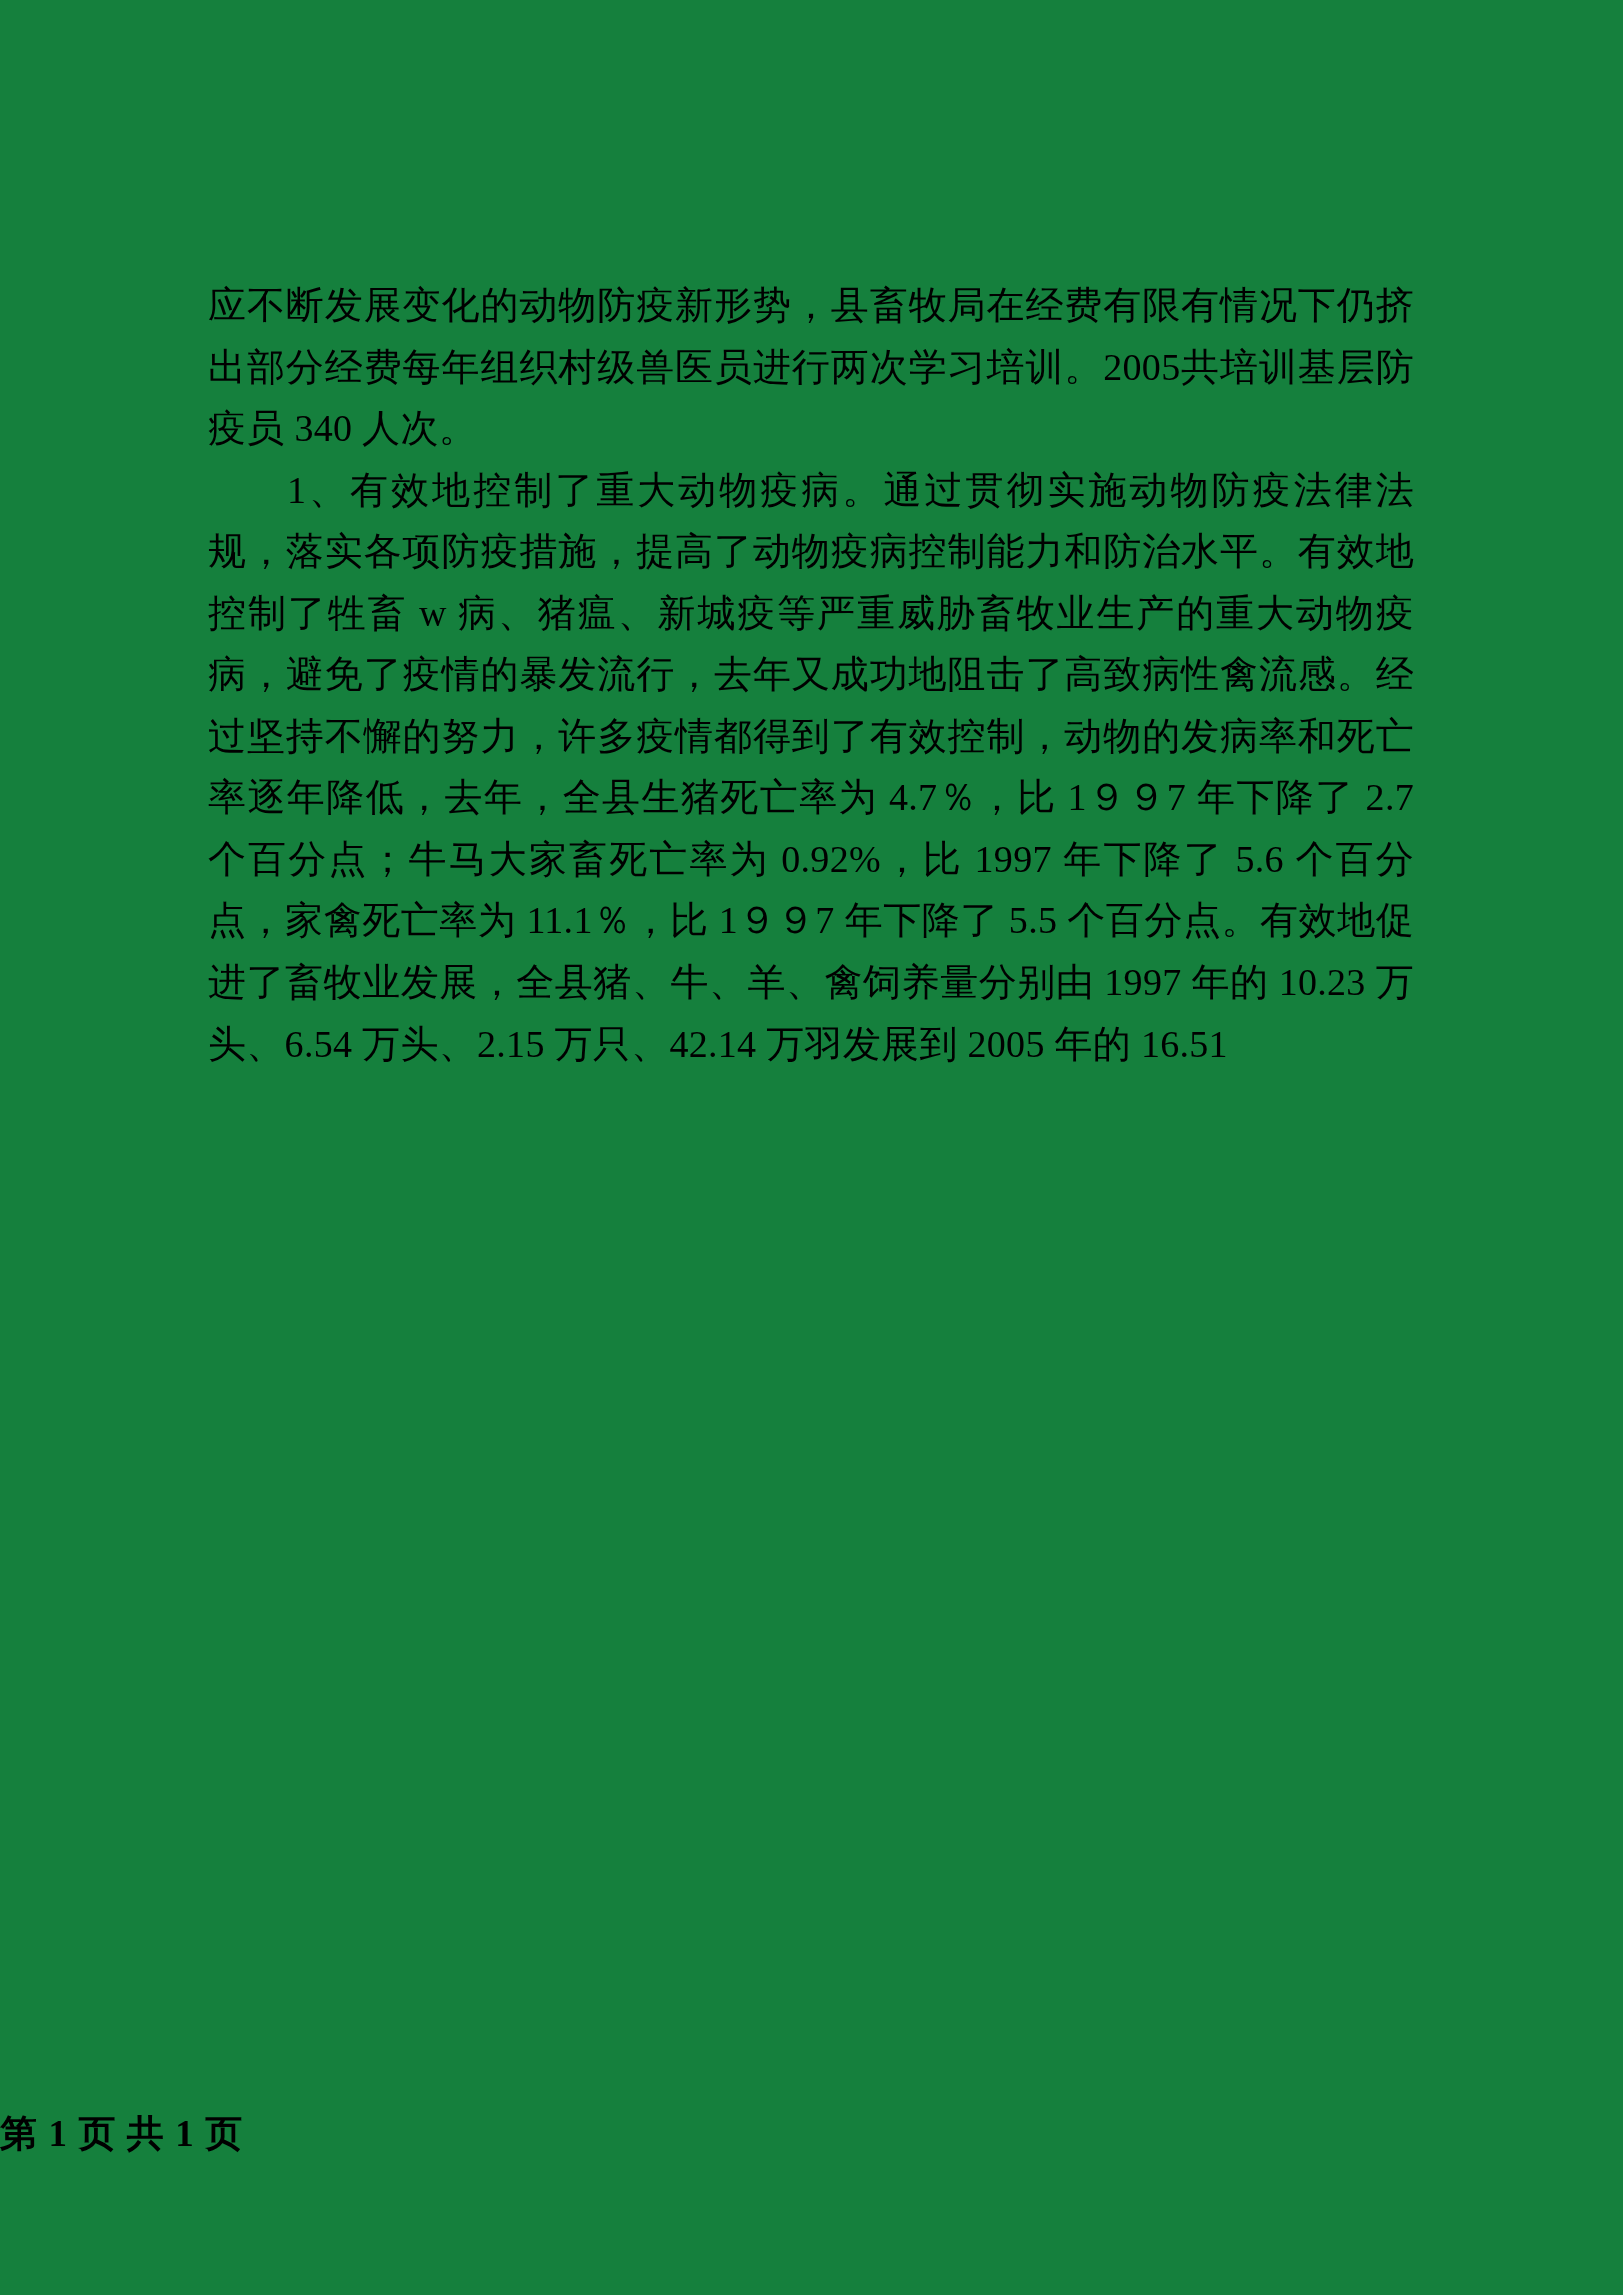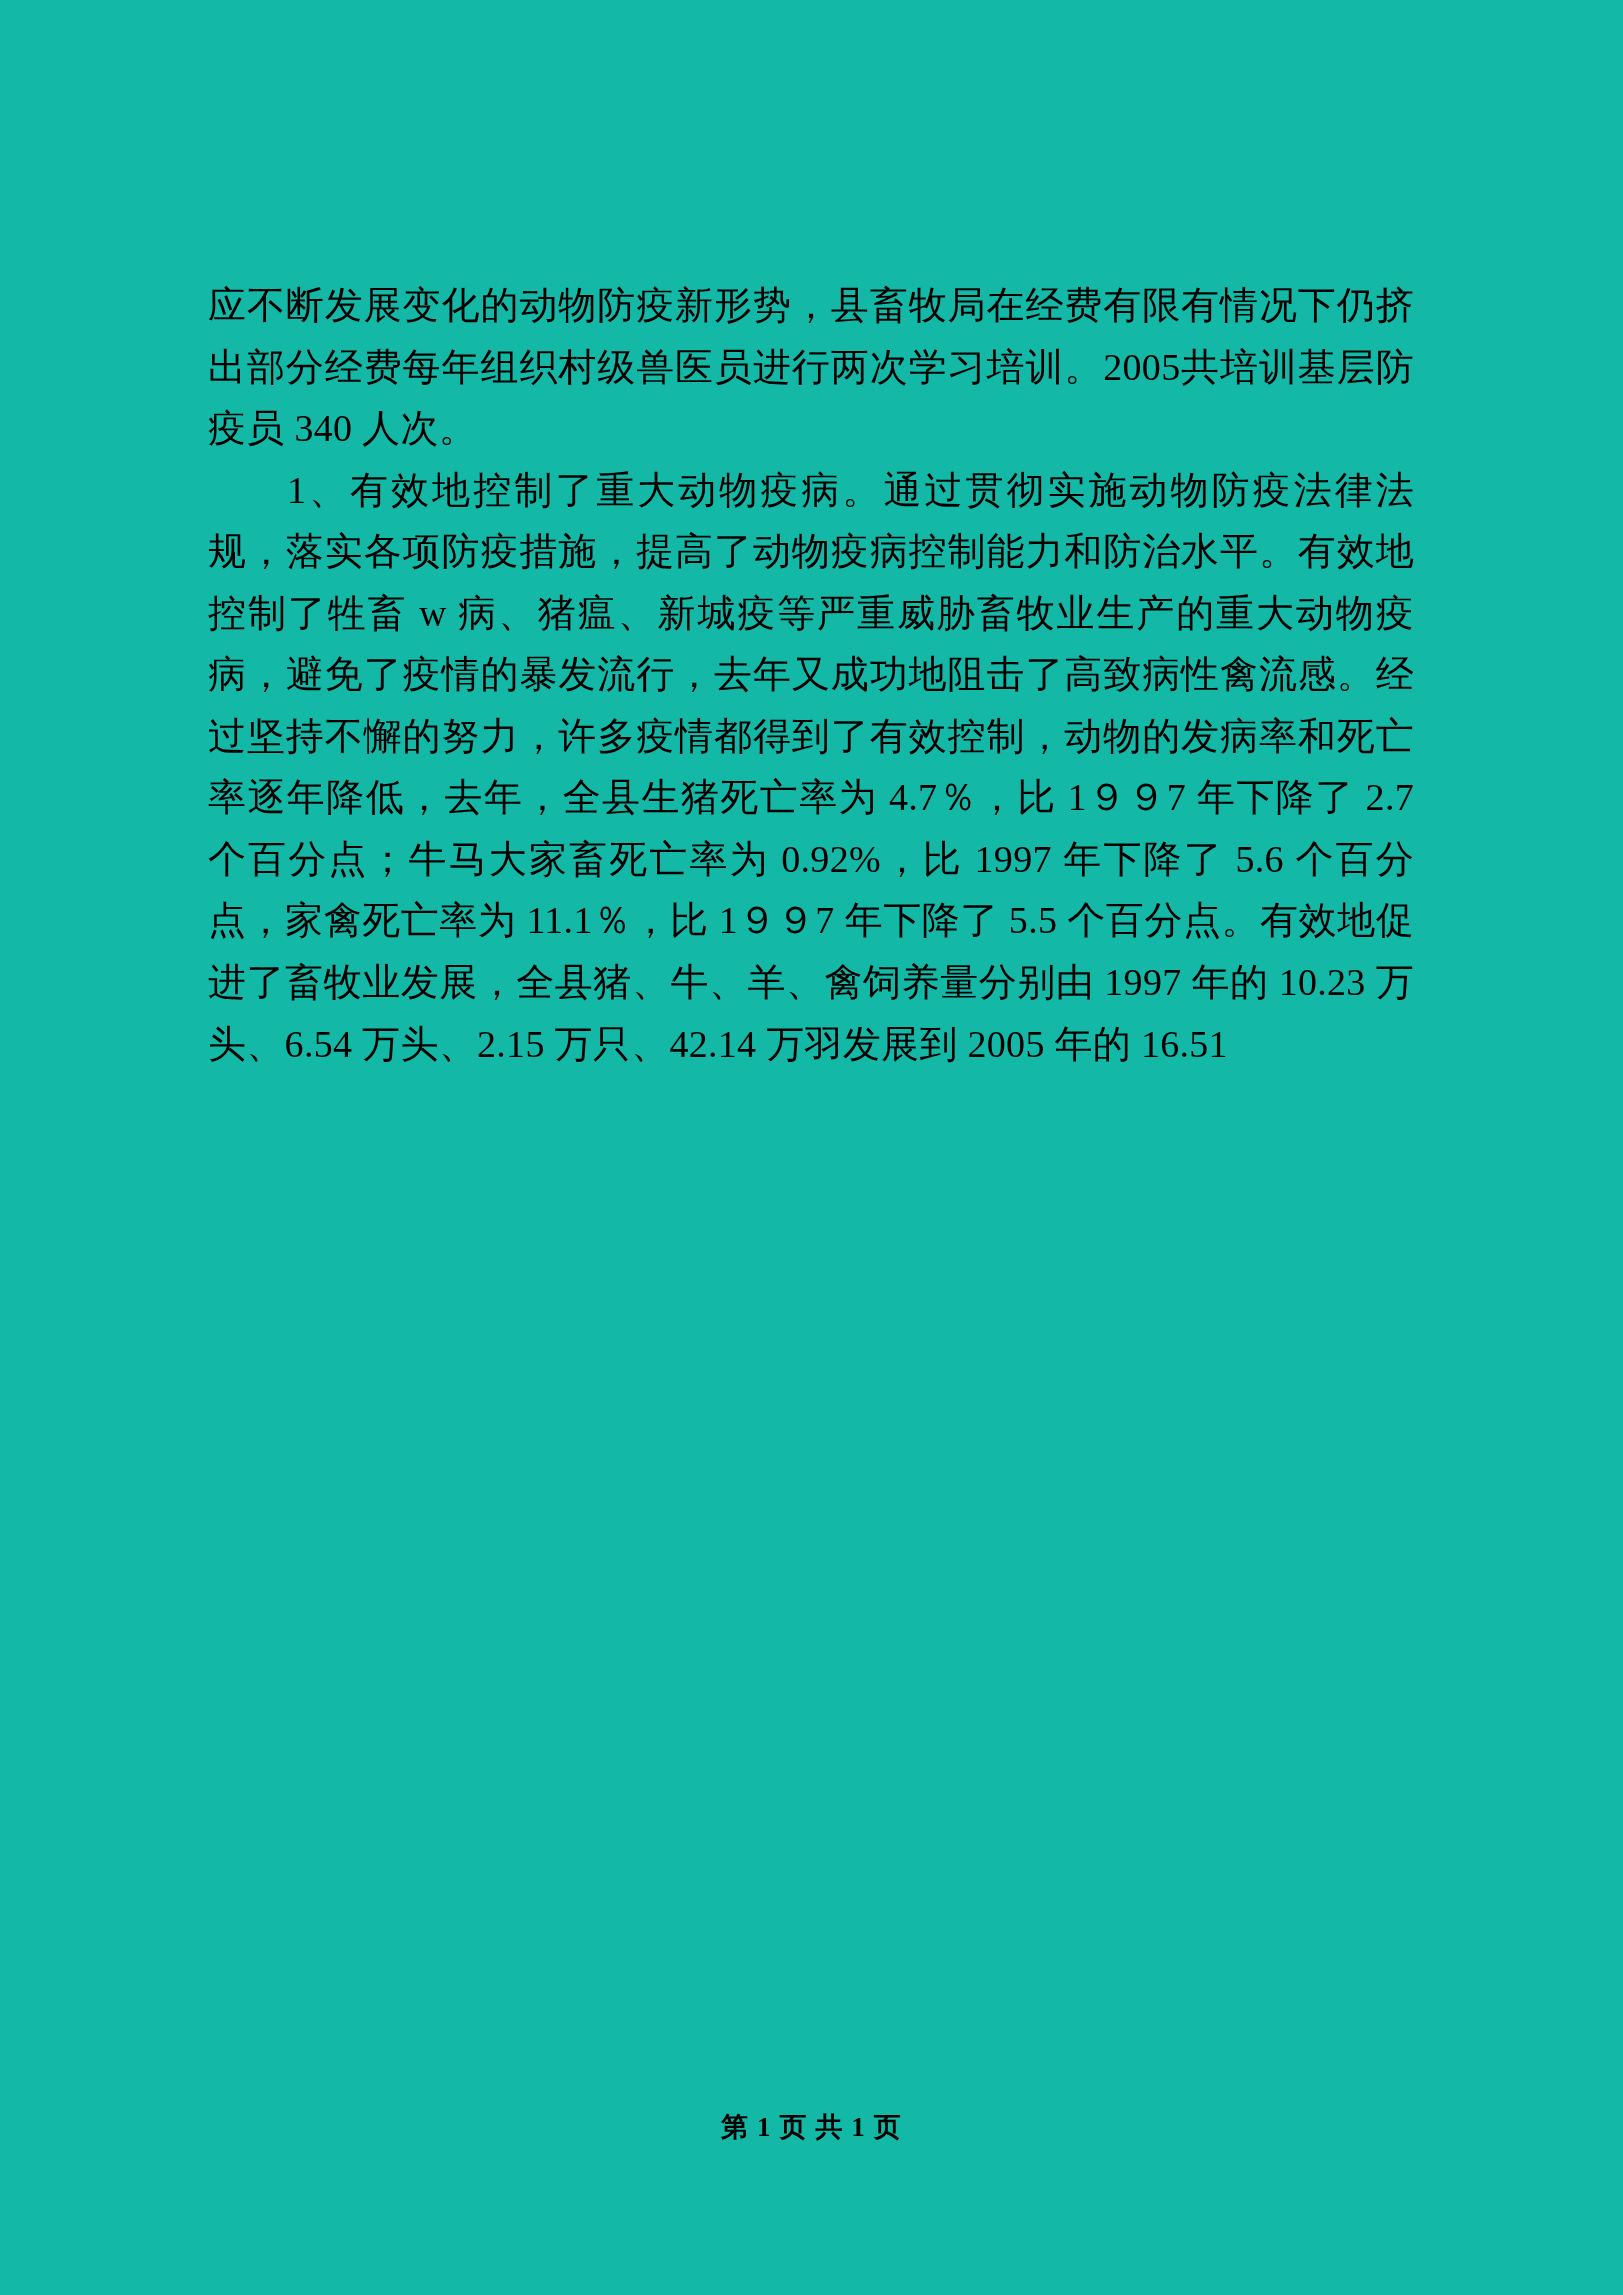--- a/index.html
+++ b/index.html
@@ -9,21 +9,21 @@
     background: #ffffff;
   }
   body {
     font-family: "Liberation Serif", "DejaVu Serif", serif;
     color: #000000;
   }
   .page {
     position: relative;
     width: 1623px;
     height: 2295px;
-    background: #14b8a6;
+    background: #15803d;
     box-sizing: border-box;
     overflow: hidden;
   }
   .content {
     position: absolute;
     left: 208px;
     top: 275px;
     width: 1206px;
   }
   .para {
@@ -37,22 +37,22 @@
     word-break: break-all;
   }
   .indent {
     text-indent: 79px;
   }
   .footer {
     position: absolute;
     left: 0;
     right: 0;
     top: 2109px;
-    text-align: center;
-    font-size: 27px;
+    text-align: left;
+    font-size: 37px;
     font-weight: bold;
     letter-spacing: 1.1px;
     font-family: "Liberation Serif", "DejaVu Serif", serif;
   }
 </style>
 </head>
 <body>
 
 <div class="page">
 

